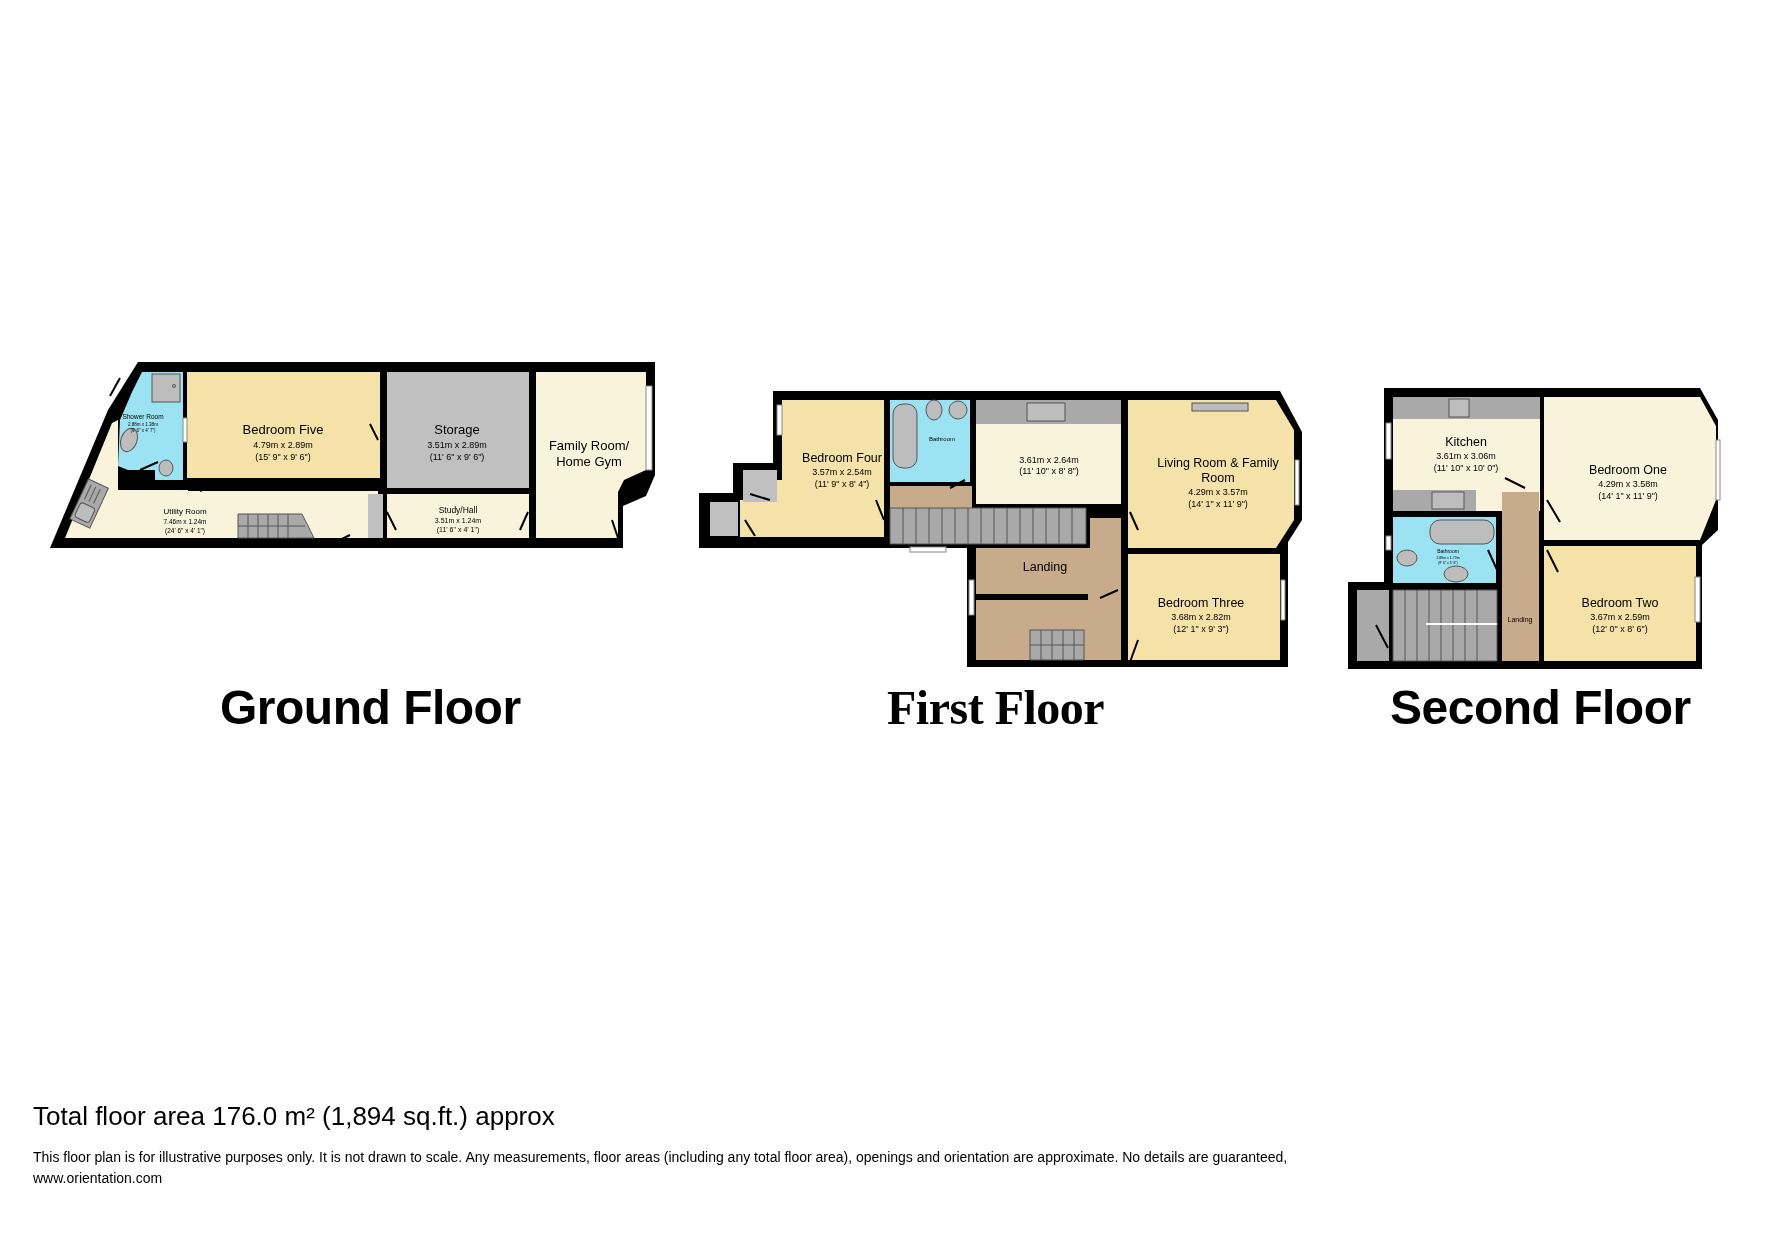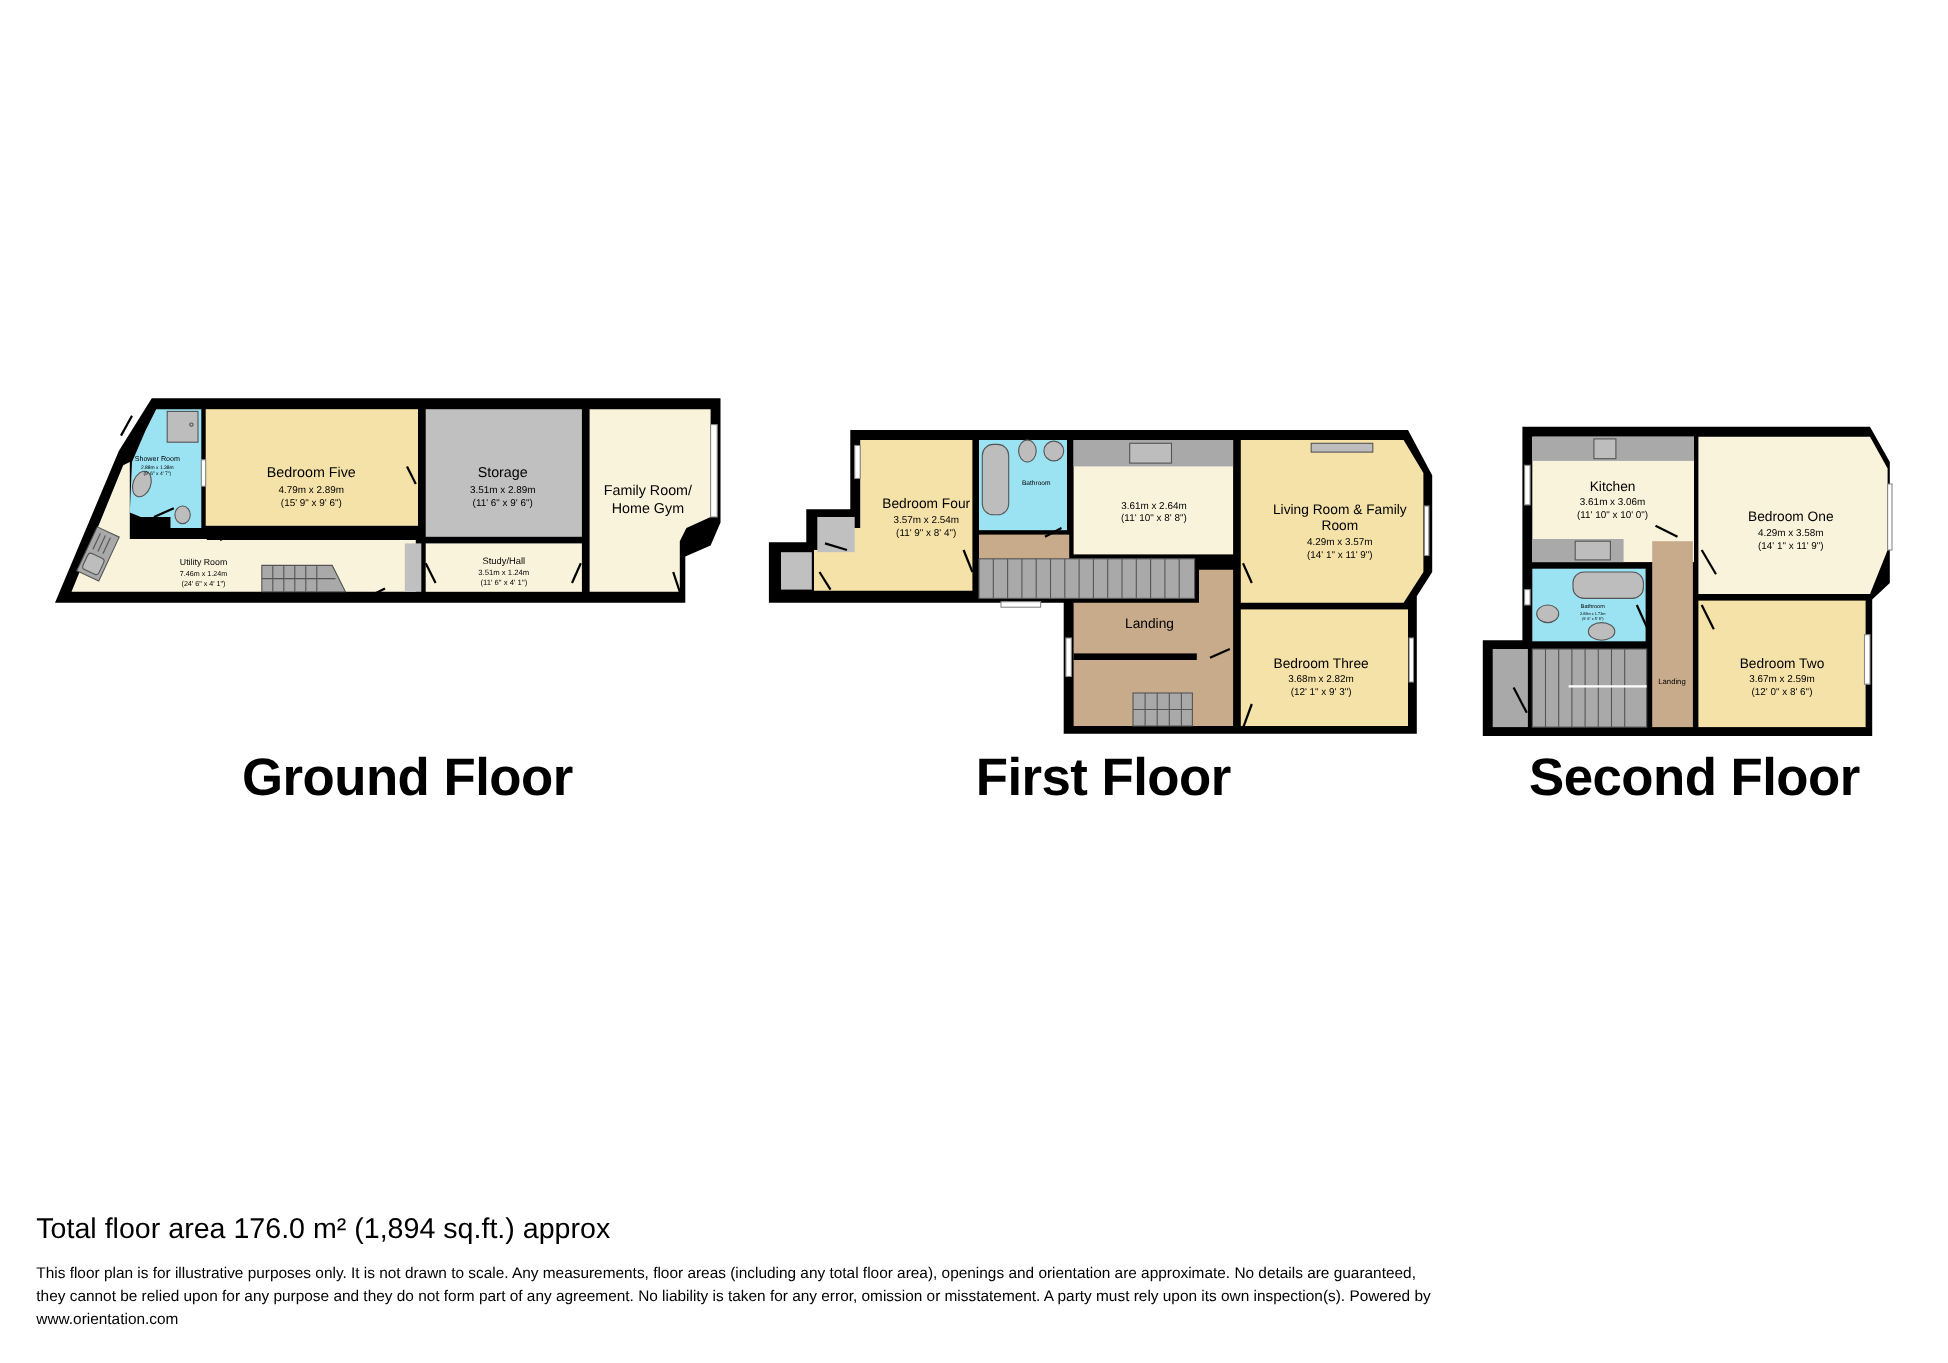--- a/index.html
+++ b/index.html
@@ -247,21 +247,20 @@
 
     <text x="1520" y="622" font-size="7" text-anchor="middle" class="room-name">Landing</text>
 
     <text x="1620" y="607" font-size="12.5" text-anchor="middle" class="room-name">Bedroom Two</text>
     <text x="1620" y="620" font-size="9" text-anchor="middle" class="room-name">3.67m x 2.59m</text>
     <text x="1620" y="632" font-size="9" text-anchor="middle" class="room-name">(12' 0" x 8' 6")</text>
   </g>
 </svg>
 
 <div class="floor-title" style="left:192px;margin-left:28px;">Ground Floor</div>
-<div class="floor-title" style="left:887px;">First Floor</div>
+<div class="floor-title" style="left:887px;font-family:Liberation Serif, serif;">First Floor</div>
 <div class="floor-title" style="left:1390px;">Second Floor</div>
 
 <div class="total-area">Total floor area 176.0 m² (1,894 sq.ft.) approx</div>
 <div class="disclaimer">
   <span>This floor plan is for illustrative purposes only. It is not drawn to scale. Any measurements, floor areas (including any total floor area), openings and orientation are approximate. No details are guaranteed,</span>
-  <span>they cannot be relied upon for any purpose and they do not form part of any agreement. No liability is taken for any error, omission or misstatement. A party must rely upon its own inspection(s). Powered by</span>
   <span>www.orientation.com</span>
 </div>
 
 </body></html>

